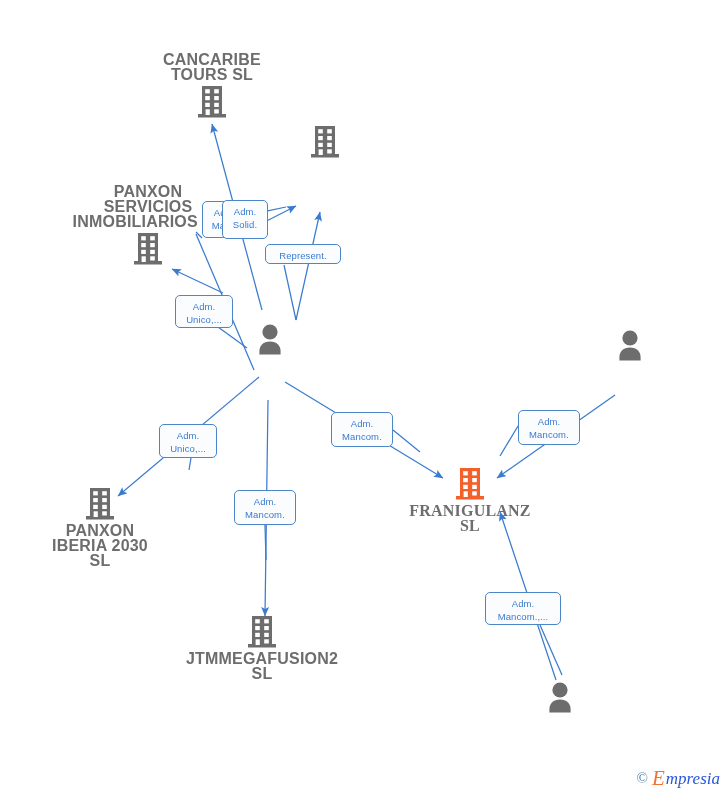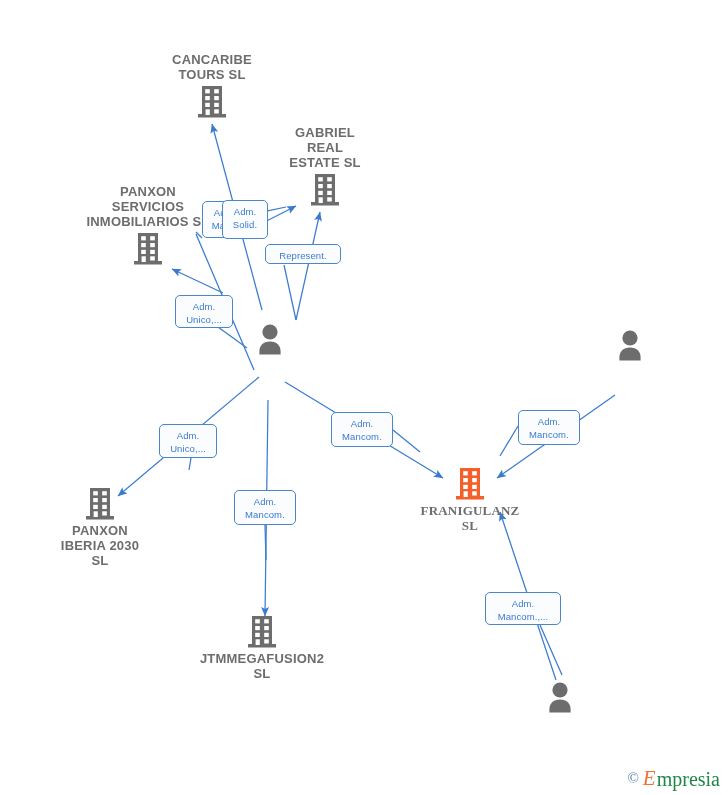--- a/index.html
+++ b/index.html
@@ -24,21 +24,21 @@
     pointer-events: none;
   }
 
   
   .node {
     position: absolute;
     width: 160px;
     margin-left: -80px;
     text-align: center;
     color: #666666;
-    font-size: 13px;
+    font-size: 16px;
     line-height: 15px;
     letter-spacing: .2px;
   }
   .node .glyph {
     display: block;
     margin: 0 auto;
     line-height: 0;
   }
   .node .caption {
     display: block;
@@ -82,22 +82,23 @@
   }
   #watermark .wm-e {
     font-family: "Liberation Serif", serif;
     font-style: italic;
     font-size: 21px;
     color: #ef6c2a;
     line-height: 1;
   }
   #watermark .wm-rest {
     font-family: "Liberation Serif", serif;
-    font-size: 20px;
-    color: #15803d;
+    font-style: italic;
+    font-size: 17px;
+    color: #1d4ed8;
     line-height: 1;
     margin-left: -3px;
   }
 </style>
 </head>
 <body>
 
 <div id="canvas">
 
   <svg id="edges" viewBox="0 0 728 795" xmlns="http://www.w3.org/2000/svg">
@@ -140,23 +141,20 @@
             <rect x="17.2" y="4.2" width="4.6" height="4.2" fill="#ffffff"></rect>
             <rect x="8.2" y="11" width="4.6" height="4.2" fill="#ffffff"></rect>
             <rect x="17.2" y="11" width="4.6" height="4.2" fill="#ffffff"></rect>
             <rect x="8.2" y="17.8" width="4.6" height="4.2" fill="#ffffff"></rect>
             <rect x="17.2" y="17.8" width="4.6" height="4.2" fill="#ffffff"></rect>
             <rect x="8.6" y="24.3" width="4.2" height="5.7" fill="#ffffff"></rect>
             <rect x="17.2" y="24.3" width="4.6" height="4.2" fill="#ffffff"></rect>
           </svg></span>
       </div>
       <div class="node company label-above" style="top: 125px; left: 325px;">
-        <span class="caption">GABRIEL
-REAL
-ESTATE  SL</span>
         <span class="glyph"><svg width="30" height="34" viewBox="0 0 30 34" xmlns="http://www.w3.org/2000/svg">
             <rect x="5" y="1" width="20" height="29" fill="#6d6d6d"></rect>
             <rect x="1" y="29" width="28" height="3.5" fill="#6d6d6d"></rect>
             <rect x="8.2" y="4.2" width="4.6" height="4.2" fill="#ffffff"></rect>
             <rect x="17.2" y="4.2" width="4.6" height="4.2" fill="#ffffff"></rect>
             <rect x="8.2" y="11" width="4.6" height="4.2" fill="#ffffff"></rect>
             <rect x="17.2" y="11" width="4.6" height="4.2" fill="#ffffff"></rect>
             <rect x="8.2" y="17.8" width="4.6" height="4.2" fill="#ffffff"></rect>
             <rect x="17.2" y="17.8" width="4.6" height="4.2" fill="#ffffff"></rect>
             <rect x="8.6" y="24.3" width="4.2" height="5.7" fill="#ffffff"></rect>

